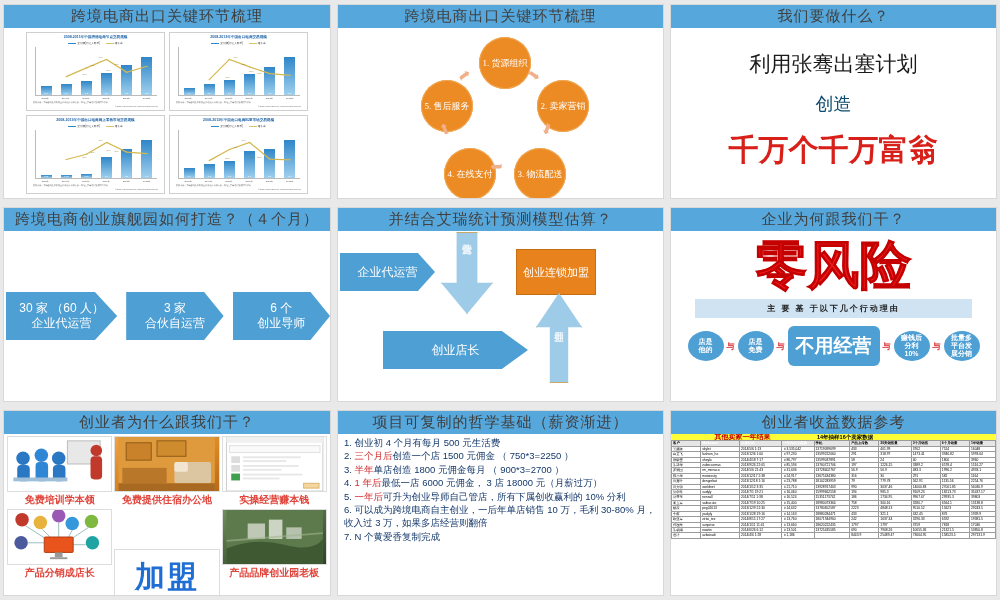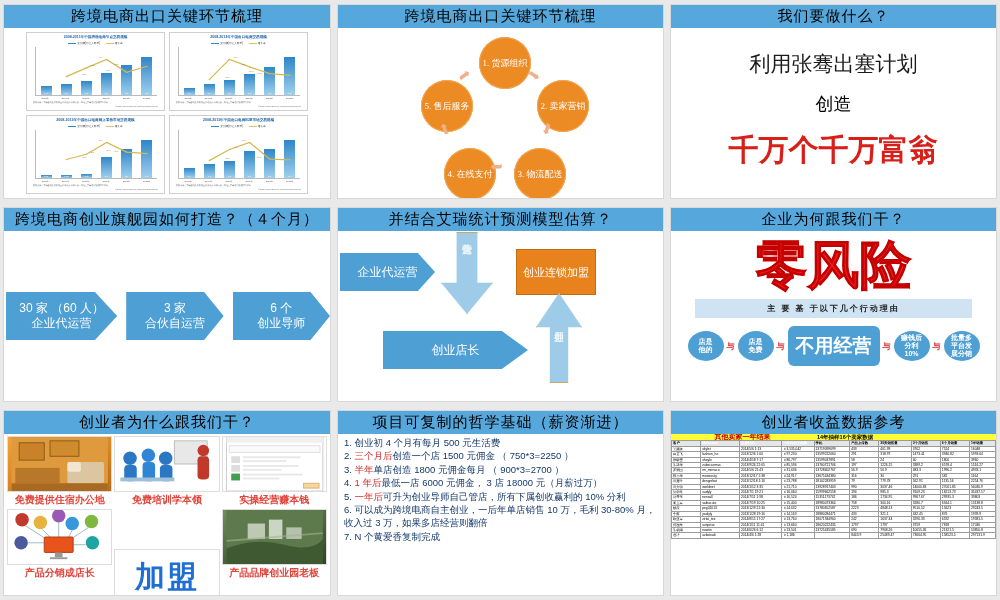--- a/index.html
+++ b/index.html
@@ -3,21 +3,21 @@
 <meta charset="utf-8">
 <style>
   * { box-sizing: border-box; margin:0; padding:0; }
   html,body { width:1000px; height:600px; overflow:hidden; background:#f2f2f2;
     font-family:"Liberation Sans","DejaVu Sans",sans-serif; }
   .grid { display:grid; grid-template-columns:334px 333px 333px;
           grid-template-rows:203px 203px 194px; width:1000px; height:600px;
           background:#e9e9e9; gap:0; }
   .slide { position:relative; background:#fff; overflow:hidden;
            border:1px solid #d8d8d8; margin:4px 3px; }
-  .title { background:#56a7dc; color:#000000; text-align:center;
+  .title { background:#56a7dc; color:#404040; text-align:center;
            font-size:15px; line-height:20px; padding:1px 0 2px;
            letter-spacing:1px; white-space:nowrap; overflow:hidden;
            font-family:"Liberation Serif","DejaVu Serif",serif; }
   .body { position:relative; height:calc(100% - 23px); }
 
   
   .charts { display:grid; grid-template-columns:1fr 1fr; grid-template-rows:1fr 1fr;
             gap:4px; padding:4px 22px; height:100%; }
   .chartbox { border:1px solid #cfcfcf; background:#fff; position:relative;
               padding:2px 3px; display:flex; flex-direction:column; }
@@ -45,21 +45,21 @@
           background:#ec8a23; color:#fff; font-size:9px; line-height:11px;
           display:flex; align-items:center; justify-content:center; text-align:center;
           box-shadow:0 0 0 1px #f0a855 inset;
           font-family:"Liberation Serif","DejaVu Serif",serif; }
   .cyarrow { position:absolute; color:#f0b089; font-size:15px; }
 
   
   .s3 { display:flex; flex-direction:column; align-items:center; justify-content:center;
         gap:14px; height:100%; padding-bottom:6px; }
   .s3 .l1 { font-size:21px; color:#1a1a1a; }
-  .s3 .l2 { font-size:18px; color:#000000; }
+  .s3 .l2 { font-size:18px; color:#0c4a6e; }
   .s3 .l3 { font-size:30px; color:#d81f19; font-weight:bold; }
 
   
   .chev-row { display:flex; align-items:center; height:100%; padding:0 0 0 2px;
               gap:9px; }
   .chev { background:#4e9fd4; color:#fff; font-size:12px; line-height:15px;
           text-align:center; padding:9px 4px; position:relative;
           clip-path:polygon(0 0, 80% 0, 100% 50%, 80% 100%, 0 100%); }
   .c1 { width:128px; } .c2 { width:112px; } .c3 { width:112px; }
 
@@ -466,49 +466,49 @@
           </div>
       </div>
     </div>
   </div>
 
   <div class="slide">
     <div class="title">创业者为什么跟我们干？</div>
     <div class="body">
       <div class="photos">
         <div class="pcell">
-          <div class="thumb tb2">
-            <svg viewBox="0 0 100 56" width="100%" height="100%">
-              <rect x="0" y="0" width="100" height="56" fill="#e09a3e"></rect>
-              <rect x="8" y="6" width="26" height="18" fill="#c98229" stroke="#8d5a17"></rect>
-              <rect x="40" y="4" width="30" height="16" fill="#cf8c2e" stroke="#8d5a17"></rect>
-              <rect x="58" y="26" width="38" height="22" rx="2" fill="#dcc6a2"></rect>
-              <rect x="58" y="26" width="14" height="10" rx="2" fill="#f2e6d2"></rect>
-              <rect x="4" y="32" width="46" height="16" fill="#b9772a"></rect>
-              <rect x="0" y="48" width="100" height="8" fill="#a86a22"></rect>
-            </svg>
-          </div>
-          <div class="cap">免费提供住宿办公地</div>
-        </div>
-        <div class="pcell">
           <div class="thumb tb1">
             <svg viewBox="0 0 100 56" width="100%" height="100%">
               <rect x="58" y="4" width="34" height="24" fill="#e8e8e8" stroke="#bbb"></rect>
               <ellipse cx="12" cy="22" rx="7" ry="7" fill="#2a78c4"></ellipse>
                 <rect x="6" y="29" width="13" height="17" rx="4" fill="#2a78c4"></rect>
               <ellipse cx="31" cy="19" rx="7" ry="7" fill="#2f86d4"></ellipse>
                 <rect x="25" y="26" width="13" height="20" rx="4" fill="#2f86d4"></rect>
               <ellipse cx="49" cy="22" rx="7" ry="7" fill="#2a78c4"></ellipse>
                 <rect x="43" y="29" width="13" height="17" rx="4" fill="#2a78c4"></rect>
               <ellipse cx="88" cy="14" rx="6" ry="6" fill="#c0392b"></ellipse>
                 <rect x="82" y="20" width="12" height="24" rx="4" fill="#c0392b"></rect>
               <rect x="2" y="42" width="56" height="4" fill="#9fbfd8"></rect>
             </svg>
           </div>
           <div class="cap">免费培训学本领</div>
+        </div>
+        <div class="pcell">
+          <div class="thumb tb2">
+            <svg viewBox="0 0 100 56" width="100%" height="100%">
+              <rect x="0" y="0" width="100" height="56" fill="#e09a3e"></rect>
+              <rect x="8" y="6" width="26" height="18" fill="#c98229" stroke="#8d5a17"></rect>
+              <rect x="40" y="4" width="30" height="16" fill="#cf8c2e" stroke="#8d5a17"></rect>
+              <rect x="58" y="26" width="38" height="22" rx="2" fill="#dcc6a2"></rect>
+              <rect x="58" y="26" width="14" height="10" rx="2" fill="#f2e6d2"></rect>
+              <rect x="4" y="32" width="46" height="16" fill="#b9772a"></rect>
+              <rect x="0" y="48" width="100" height="8" fill="#a86a22"></rect>
+            </svg>
+          </div>
+          <div class="cap">免费提供住宿办公地</div>
         </div>
         <div class="pcell">
           <div class="thumb tb3">
             <svg viewBox="0 0 100 56" width="100%" height="100%">
               <rect x="0" y="0" width="100" height="56" fill="#fff" stroke="#ccc"></rect>
               <rect x="0" y="0" width="100" height="6" fill="#f0f0f0"></rect>
               <rect x="3" y="9" width="94" height="7" fill="#fafafa" stroke="#e0e0e0"></rect>
               <g fill="#ddd">
                 <rect x="5" y="20" width="9" height="7"></rect>
                   <rect x="5" y="29" width="9" height="7"></rect>

